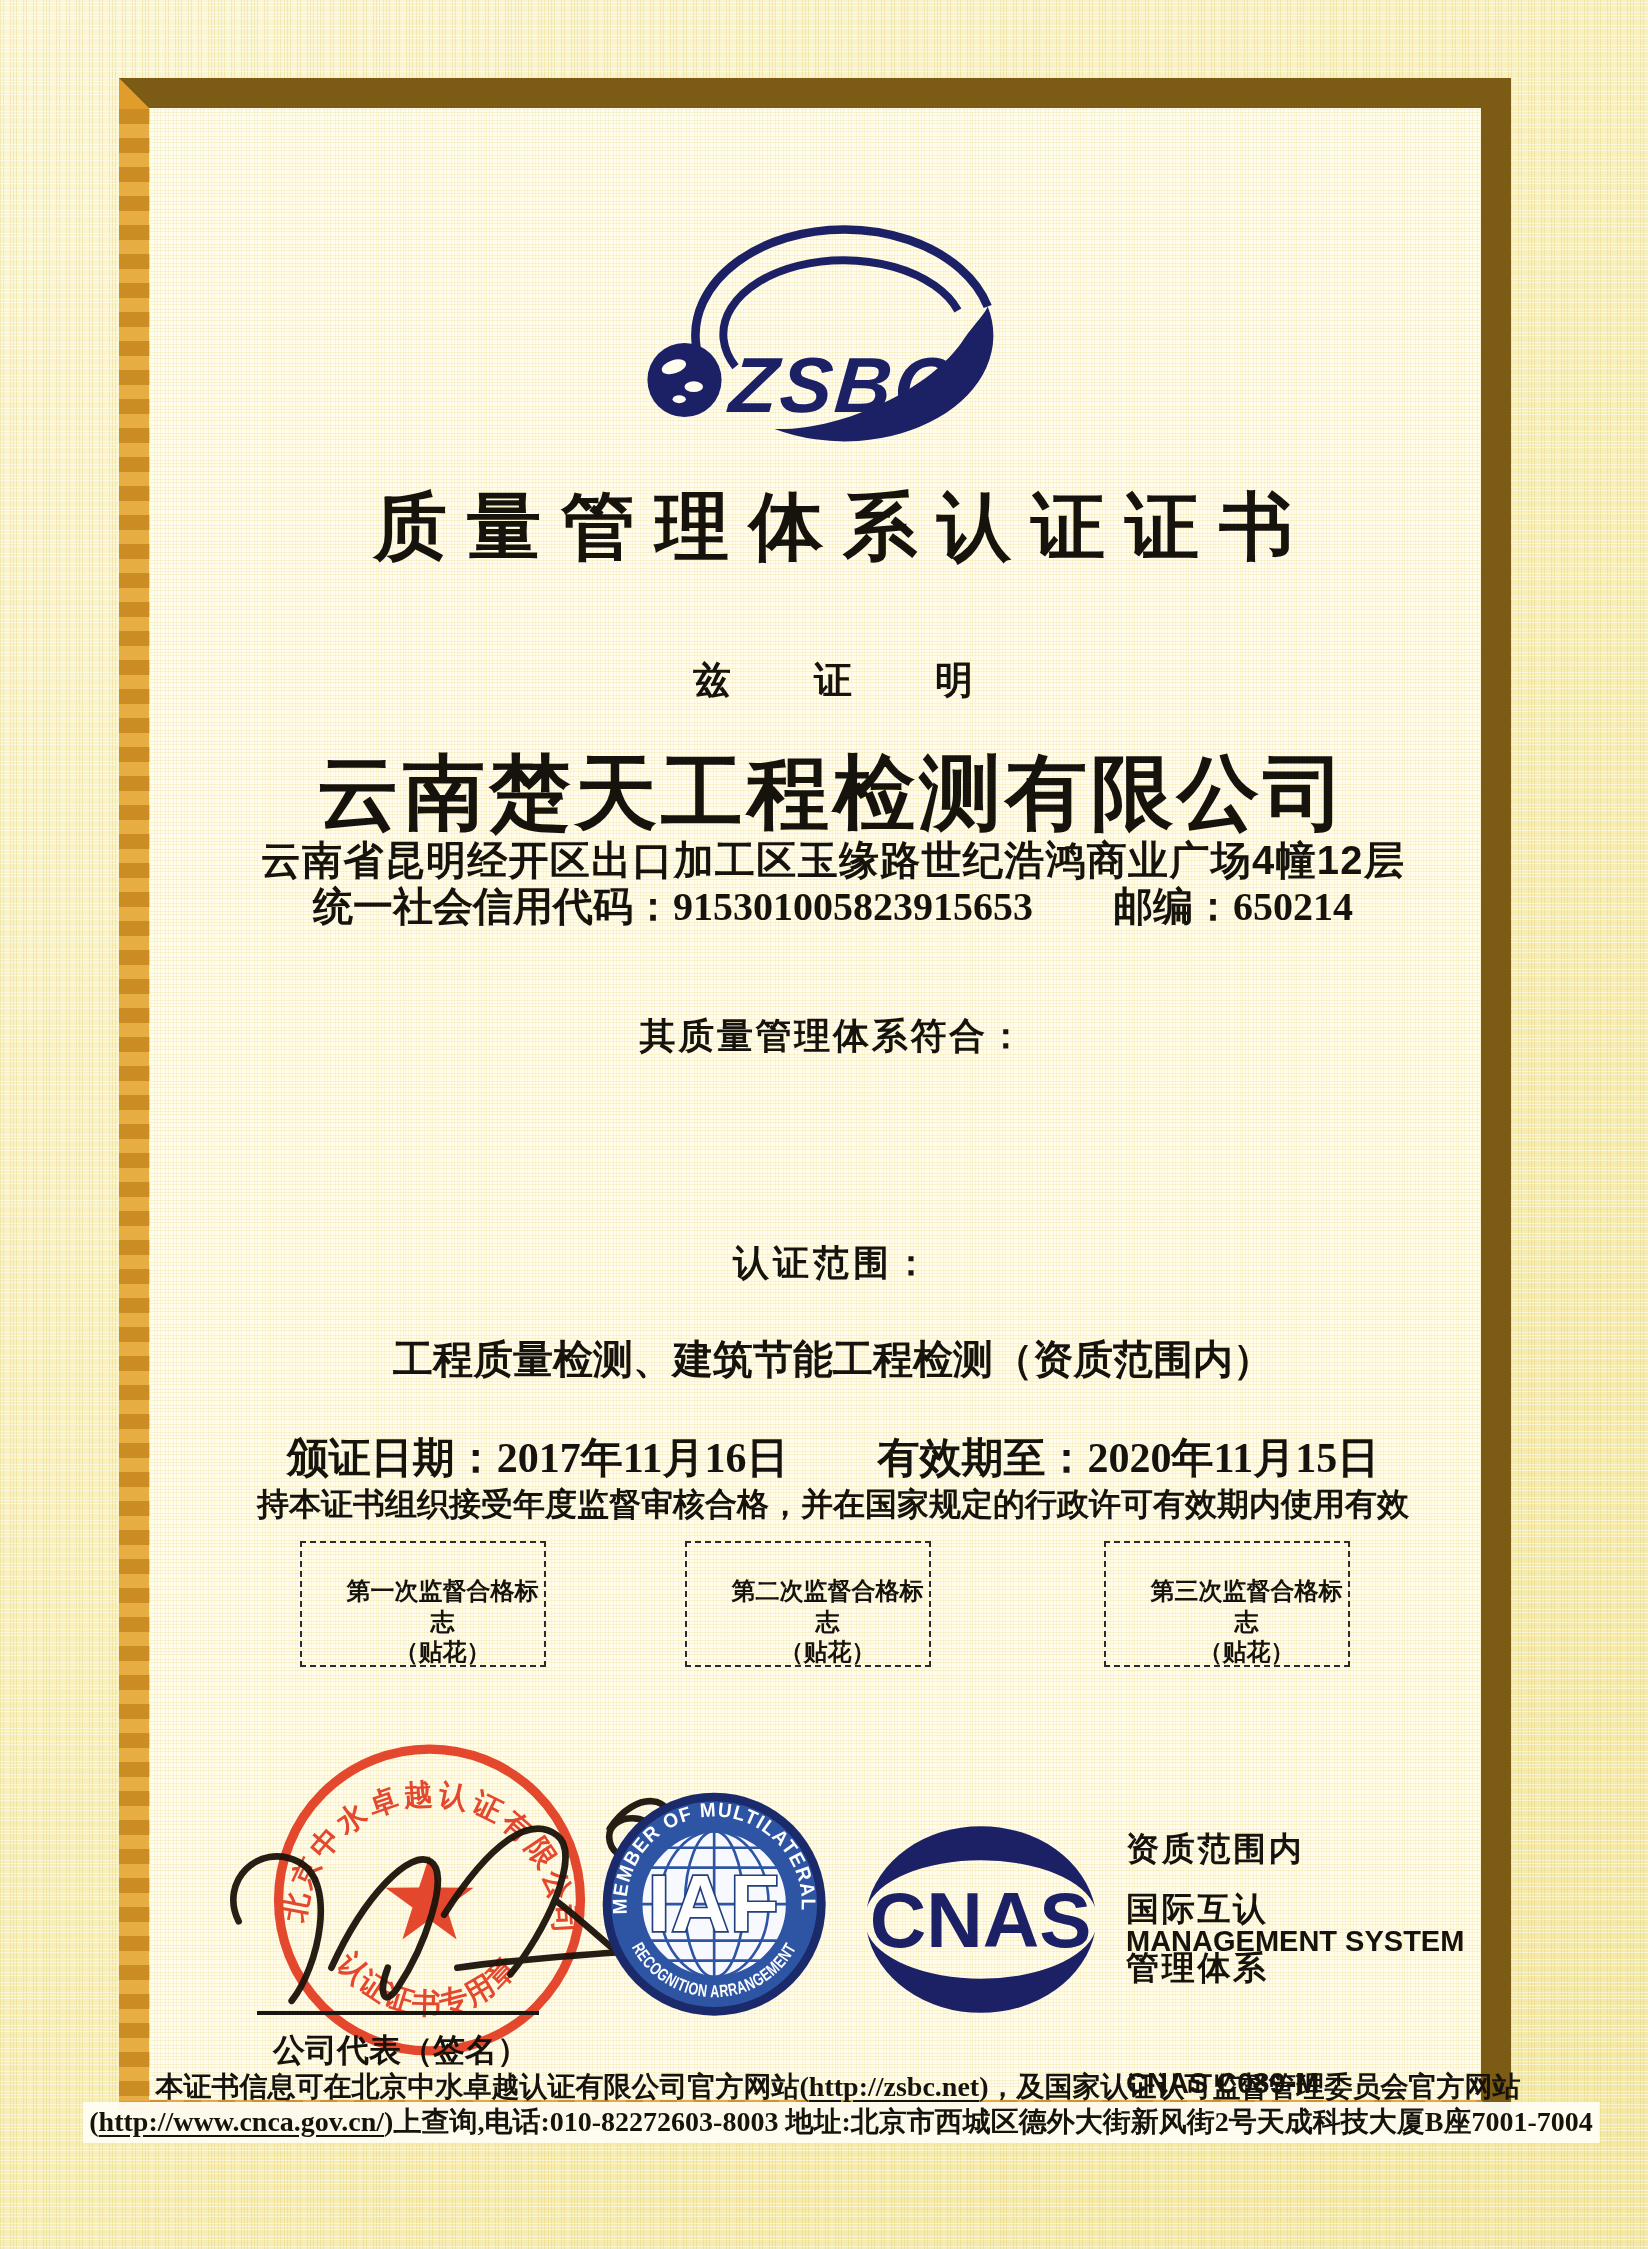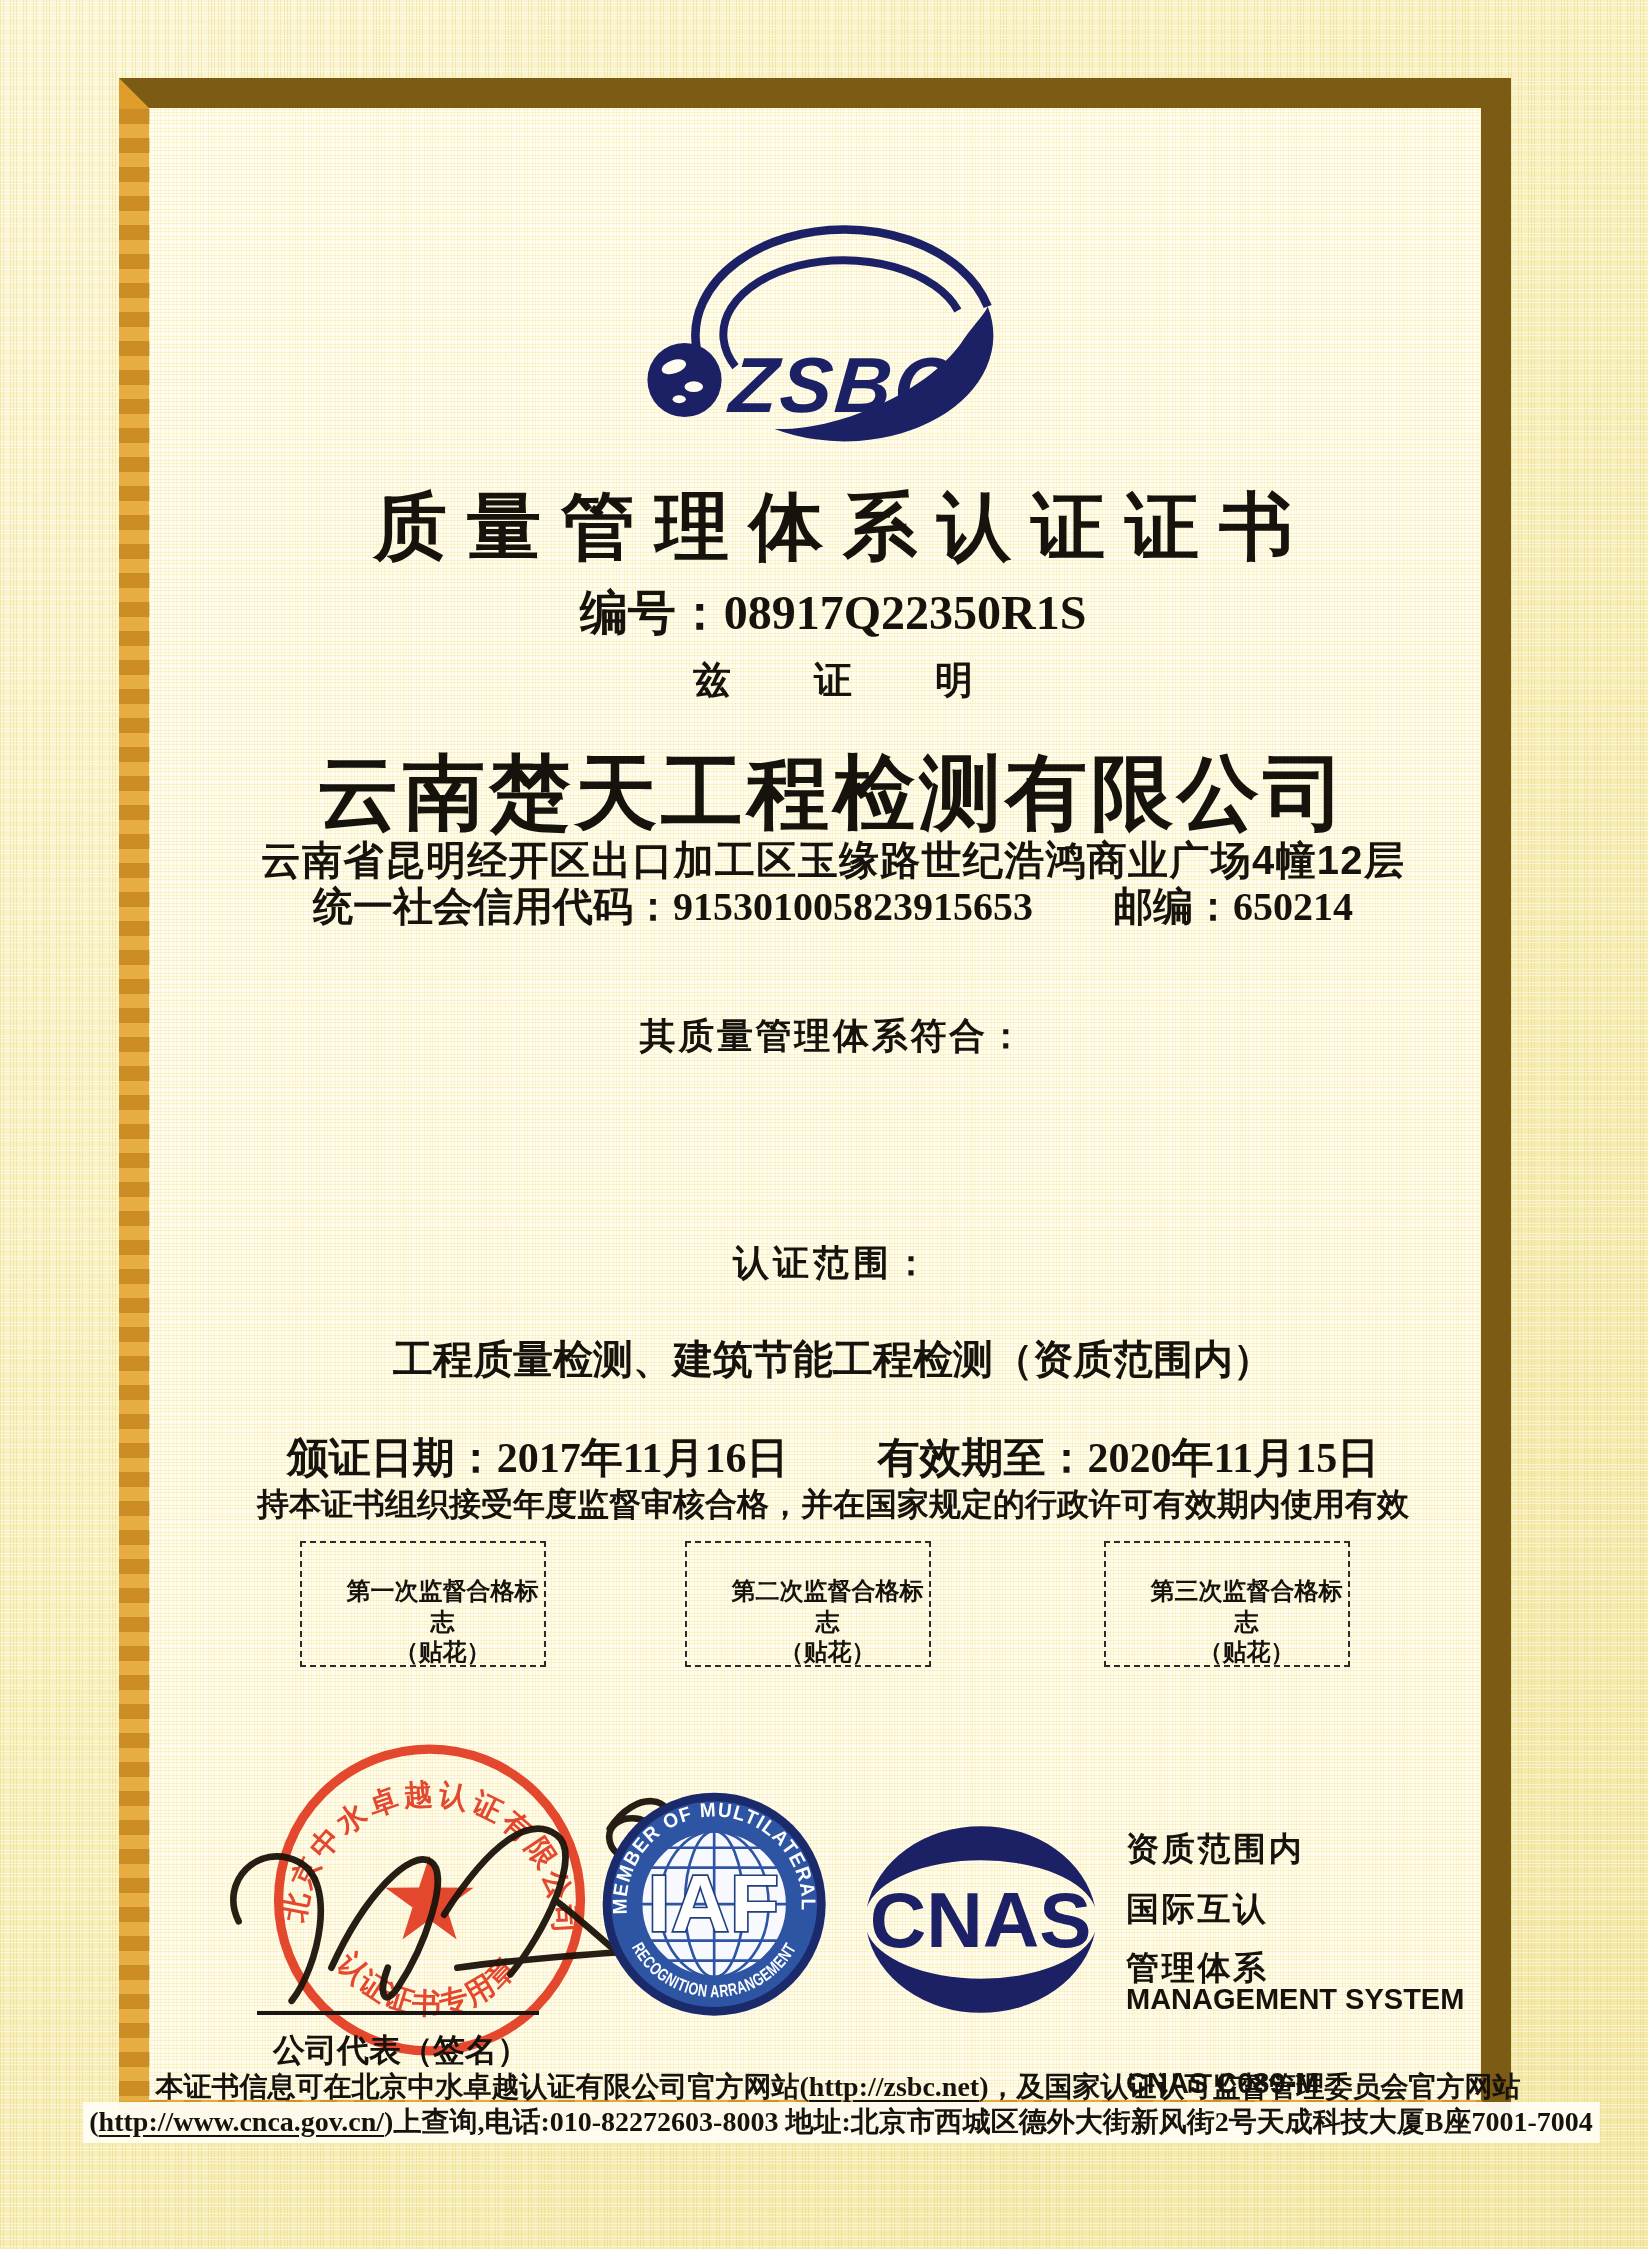--- a/index.html
+++ b/index.html
@@ -46,21 +46,21 @@
   .t-note{top:1483px;font-size:32px;font-weight:700;}
 
   .box{position:absolute;top:1541px;width:246px;height:126px;box-sizing:border-box;
     border:2px dashed #2b2b2b;text-align:center;padding-top:33px;
     font-size:24px;font-weight:700;line-height:30.5px;padding-left:39px;}
   .box1{left:300px;}.box2{left:685px;}.box3{left:1104px;}
 
   .accr{left:1126px;font-weight:800;}
   .accr-cn{font-size:33px;letter-spacing:2.7px;}
   .accr-en{font-size:29px;letter-spacing:0px;}
-  .a1{top:1827px;}.a2{top:1887px;}.a3{top:1946px;}.a4{top:1983px;}.a5{top:2067px;}
+  .a1{top:1827px;}.a2{top:1887px;}.a3{top:1946px;}.a4{top:1925px;}.a5{top:2067px;}
 
   .rep-line{position:absolute;left:257px;top:2011px;width:282px;height:4px;background:#191613;}
   .t-rep{left:273px;top:2029px;font-size:32px;font-weight:800;text-align:center;}
 
   .t-footer1{left:838px;transform:translateX(-50%);top:2068px;font-size:28px;font-weight:700;}
   .t-footer2{left:841px;transform:translateX(-50%);top:2102px;font-size:28px;font-weight:700;
     background:rgba(255,253,242,.96);padding:1.3px 6.6px;}
   .u{text-decoration:underline;text-underline-offset:4px;}
 
   .svgabs{position:absolute;}
@@ -86,23 +86,20 @@
     <circle cx="108" cy="252" r="56" fill="#1c2166"></circle>
     <ellipse cx="92" cy="232" rx="19" ry="10" fill="#fffdf0" transform="rotate(-18 92 232)"></ellipse>
     <ellipse cx="122" cy="262" rx="14" ry="8" fill="#fffdf0"></ellipse>
     <ellipse cx="100" cy="281" rx="10" ry="6" fill="#fffdf0"></ellipse>
     <g transform="skewX(-5)">
       <text x="200" y="300" font-size="118" font-weight="900" font-style="italic" letter-spacing="4" fill="#1c2166" font-family="'Liberation Sans','DejaVu Sans',sans-serif">ZSBC</text>
     </g>
   </svg>
 
   <div class="abs cx t-title">质量管理体系认证证书</div>
-  <div class="abs cx t-certno serif">
-    <span>编号：</span><span>08917Q22350R1S</span>
-  </div>
   <div class="abs cx t-certify">兹证明</div>
 
   <div class="abs cx t-company">云南楚天工程检测有限公司</div>
   <div class="abs cx t-address">云南省昆明经开区出口加工区玉缘路世纪浩鸿商业广场4幢12层</div>
   <div class="abs cx t-credit">
     <span>统一社会信用代码：</span><span class="serif">915301005823915653</span><span class="gap-lg"></span><span>邮编：</span><span class="serif">650214</span>
   </div>
 
   <div class="abs cx t-conform">其质量管理体系符合：</div>
 

